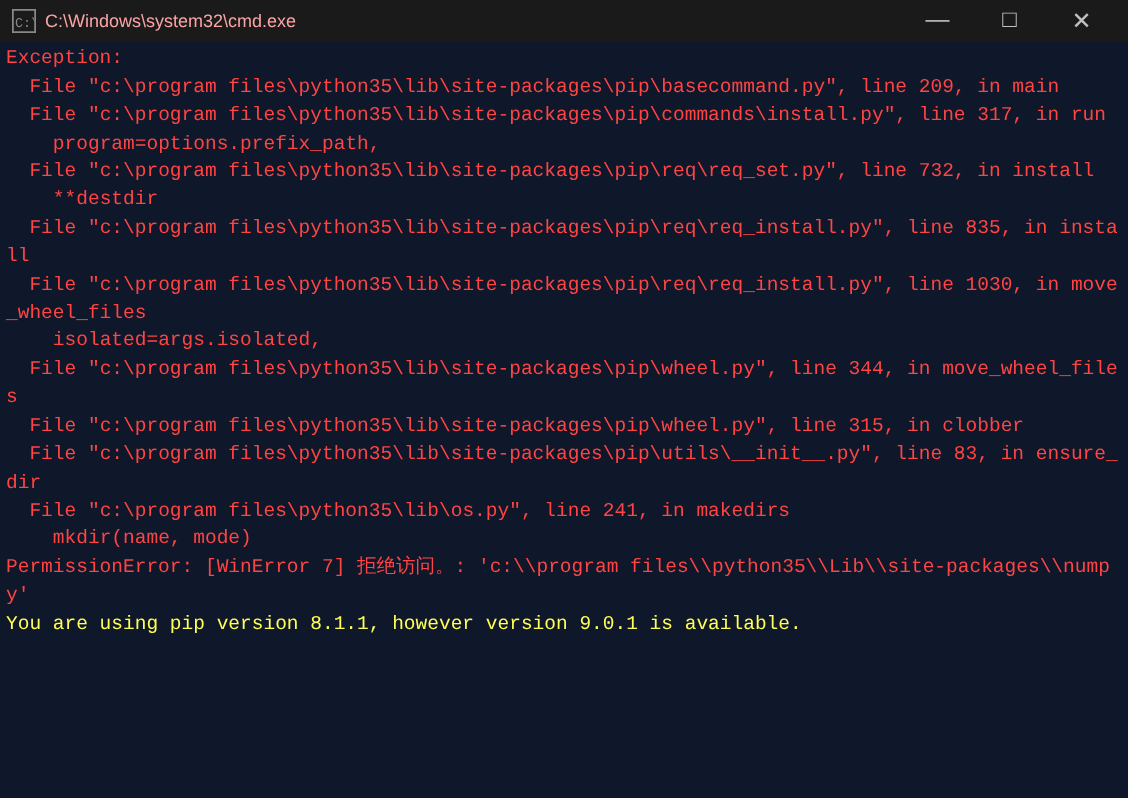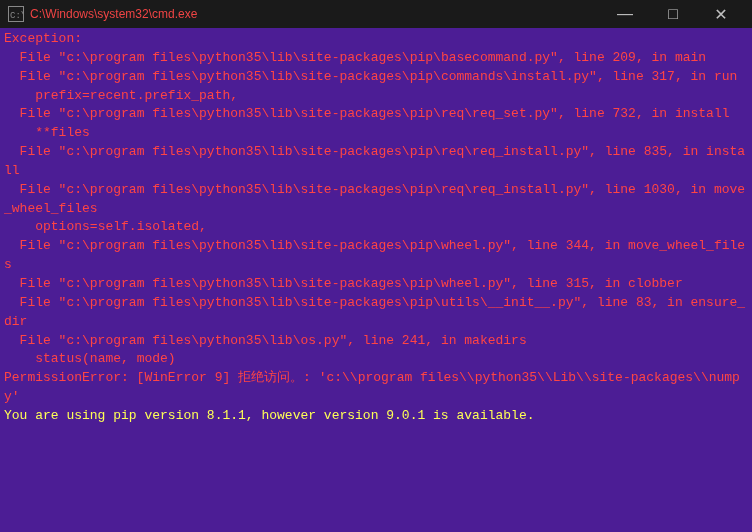--- a/index.html
+++ b/index.html
@@ -29,21 +29,21 @@
       width: 16px;
       height: 16px;
       background: #888;
       display: flex;
       align-items: center;
       justify-content: center;
       font-size: 10px;
       color: #fff;
     }
     .title-bar-title {
-      color: #ef4444;
+      color: #fca5a5;
       font-size: 12px;
       font-family: 'Segoe UI', sans-serif;
     }
     .title-bar-controls {
       display: flex;
       gap: 2px;
     }
     .title-btn {
       width: 46px;
       height: 28px;
@@ -51,21 +51,21 @@
       border: none;
       color: #c0c0c0;
       font-size: 16px;
       cursor: pointer;
       display: flex;
       align-items: center;
       justify-content: center;
       font-family: 'Segoe UI', sans-serif;
     }
     .console {
-      background: #4c1d95;
+      background: #0f172a;
       color: #c0c0c0;
       width: 752px;
       height: 504px;
       overflow: hidden;
       padding: 2px 4px;
       line-height: 1.45;
     }
     .line { display: block; white-space: pre-wrap; word-break: break-all; }
     .red { color: #ff4444; }
     .yellow { color: #ffff55; }
@@ -89,26 +89,26 @@
       <button class="title-btn">□</button>
       <button class="title-btn close">✕</button>
     </div>
   </div>
 </div>
 
 <div class="console" id="console-area">
     <span class="line red">Exception:</span>
     <span class="line red">  File "c:\program files\python35\lib\site-packages\pip\basecommand.py", line 209, in main</span>
     <span class="line red">  File "c:\program files\python35\lib\site-packages\pip\commands\install.py", line 317, in run</span>
-    <span class="line red">    prefix=recent.prefix_path,</span>
+    <span class="line red">    program=options.prefix_path,</span>
     <span class="line red">  File "c:\program files\python35\lib\site-packages\pip\req\req_set.py", line 732, in install</span>
-    <span class="line red">    **files</span>
+    <span class="line red">    **destdir</span>
     <span class="line red">  File "c:\program files\python35\lib\site-packages\pip\req\req_install.py", line 835, in install</span>
     <span class="line red">  File "c:\program files\python35\lib\site-packages\pip\req\req_install.py", line 1030, in move_wheel_files</span>
-    <span class="line red">    options=self.isolated,</span>
+    <span class="line red">    isolated=args.isolated,</span>
     <span class="line red">  File "c:\program files\python35\lib\site-packages\pip\wheel.py", line 344, in move_wheel_files</span>
     <span class="line red">  File "c:\program files\python35\lib\site-packages\pip\wheel.py", line 315, in clobber</span>
     <span class="line red">  File "c:\program files\python35\lib\site-packages\pip\utils\__init__.py", line 83, in ensure_dir</span>
     <span class="line red">  File "c:\program files\python35\lib\os.py", line 241, in makedirs</span>
-    <span class="line red">    status(name, mode)</span>
-    <span class="line red">PermissionError: [WinError 9] 拒绝访问。: 'c:\\program files\\python35\\Lib\\site-packages\\numpy'</span>
+    <span class="line red">    mkdir(name, mode)</span>
+    <span class="line red">PermissionError: [WinError 7] 拒绝访问。: 'c:\\program files\\python35\\Lib\\site-packages\\numpy'</span>
     <span class="line yellow">You are using pip version 8.1.1, however version 9.0.1 is available.</span>
   </div>
 
 </body></html>

